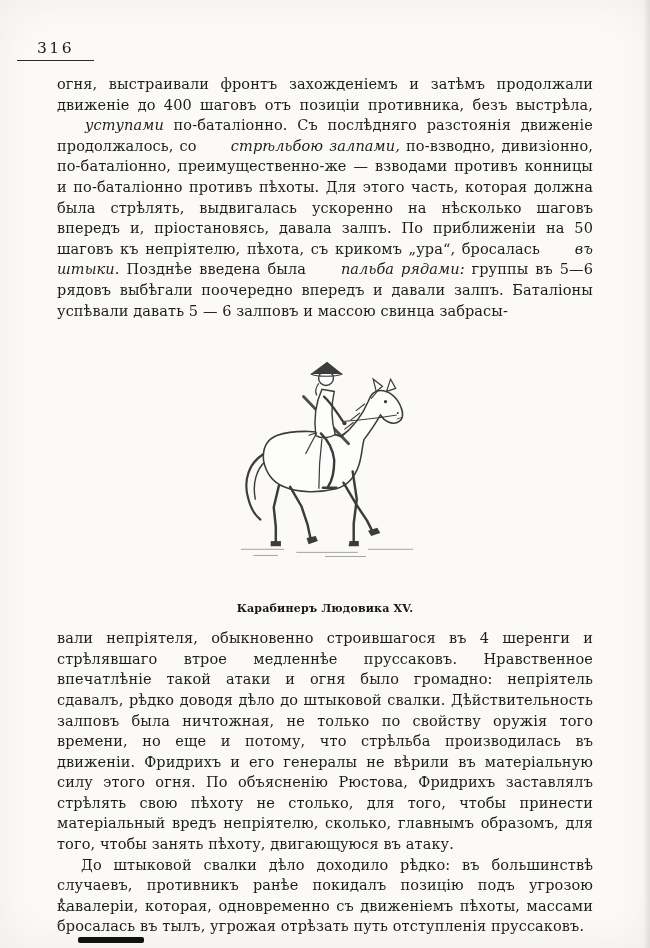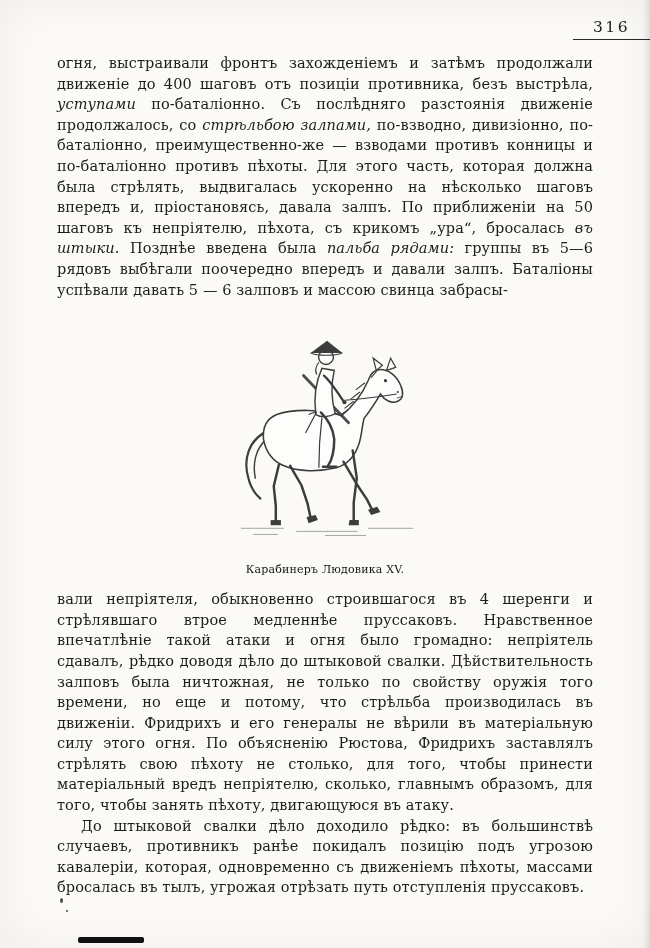--- a/index.html
+++ b/index.html
@@ -20,45 +20,45 @@
     background:var(--paper);
     color:var(--ink);
     overflow:hidden;
     box-shadow:inset 0 0 46px rgba(0,0,0,0.055);
   }
   .edge-shade{
     position:absolute;right:0;top:0;width:7px;height:100%;
     background:linear-gradient(to left, rgba(0,0,0,0.09), rgba(0,0,0,0));
     pointer-events:none;
   }
-  .pagenum-row{text-align:right;padding-top:17px;margin-left:17px;}
+  .pagenum-row{text-align:left;padding-top:38px;margin-left:17px;}
   .pagenum{
     display:inline-block;
     font-size:15.5px;letter-spacing:2.5px;
     padding:0 20px 3px;
     border-bottom:1.6px solid var(--rule);
   }
   .text-col{
     margin:13px 57px 0;
     font-size:14.5px;
     line-height:20.6px;
     text-align:justify;
     letter-spacing:0.1px;
     color:var(--ink);
   }
-  .text-col em{font-style:italic;}
+  .text-col em{font-style:italic;margin-left:28px;}
   p.indent{text-indent:24px;}
   figure.plates{
     display:flex;justify-content:center;align-items:flex-end;
     gap:20px;margin:8px 40px 4px;
   }
   .plate{text-align:center;}
   .plate svg{display:block;color:var(--draw);}
   figcaption{
-    font-size:11px;font-weight:normal;margin-top:3px;
+    font-size:11px;font-weight:bold;margin-top:21px;
     letter-spacing:0.2px;color:#161616;
     font-family:"DejaVu Serif","Liberation Serif",serif;
   }
   .artifact-bar{
     position:absolute;left:78px;bottom:5px;width:66px;height:6px;
     background:#101010;border-radius:2px;
   }
   .speck{position:absolute;background:#4a4a4a;border-radius:50%;}
   .speck-1{left:60px;top:898px;width:3px;height:5px;}
   .speck-2{left:66px;top:910px;width:2px;height:2px;}

